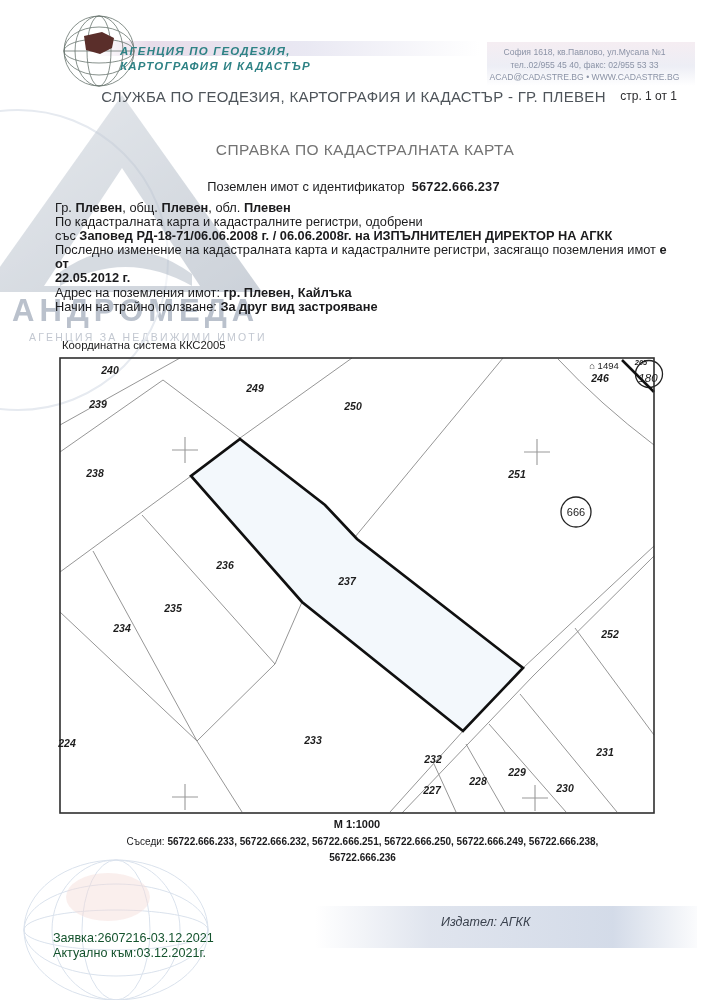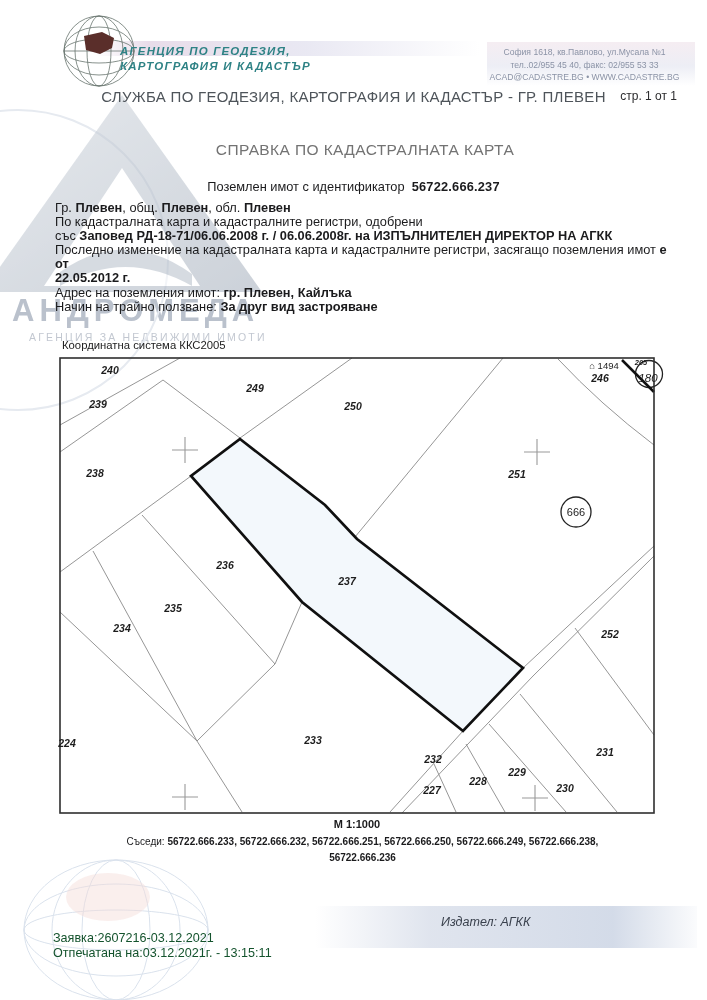--- a/index.html
+++ b/index.html
@@ -215,17 +215,17 @@
 
   <div class="abs neighbors">
     <span>Съседи:</span>
     <b>56722.666.233, 56722.666.232, 56722.666.251, 56722.666.250, 56722.666.249, 56722.666.238,</b><br>
     <b>56722.666.236</b>
   </div>
 
   <div class="abs issuer-band"></div>
   <div class="abs footer">
     <div>Заявка:2607216-03.12.2021</div>
-    <div>Отпечатана на:03.12.2021г. - 13:15:11</div>
+    <div>Актуално към:03.12.2021г.</div>
   </div>
   <div class="abs issuer">Издател: АГКК</div>
 
 </div>
 
 </body></html>

